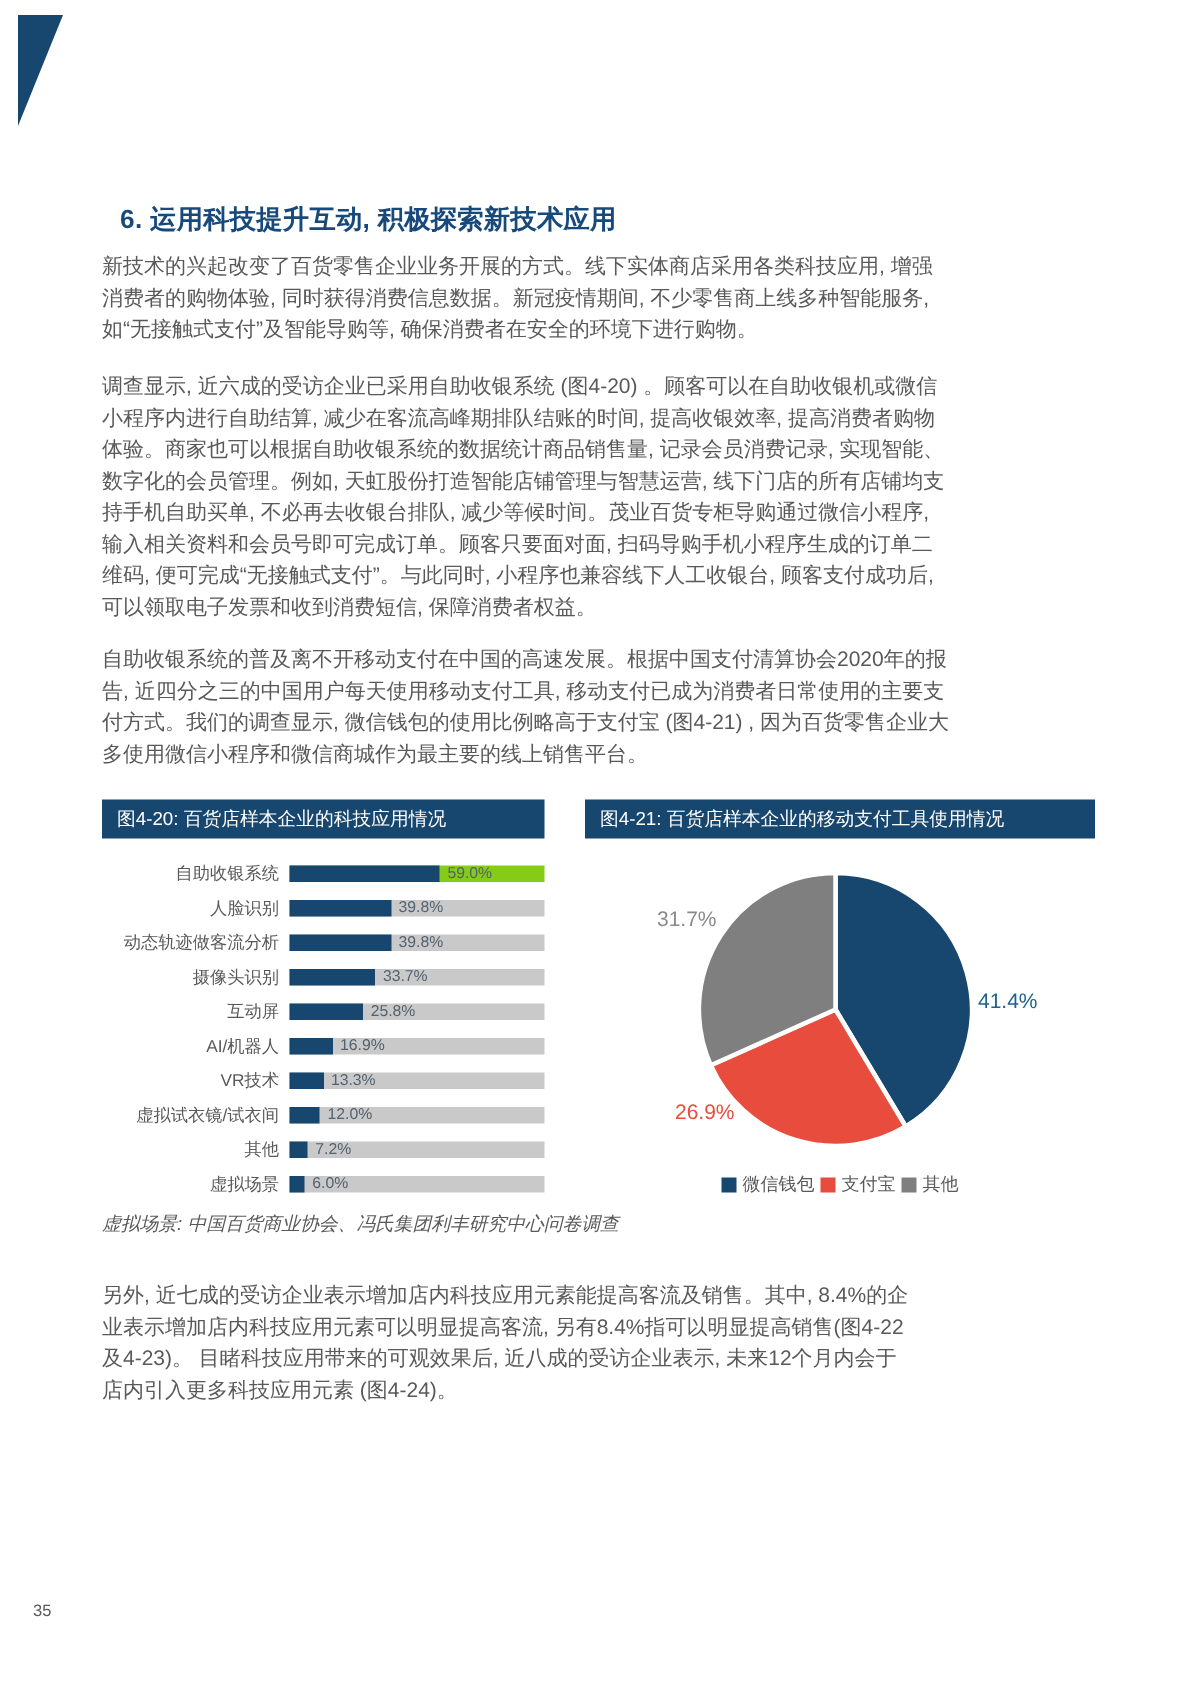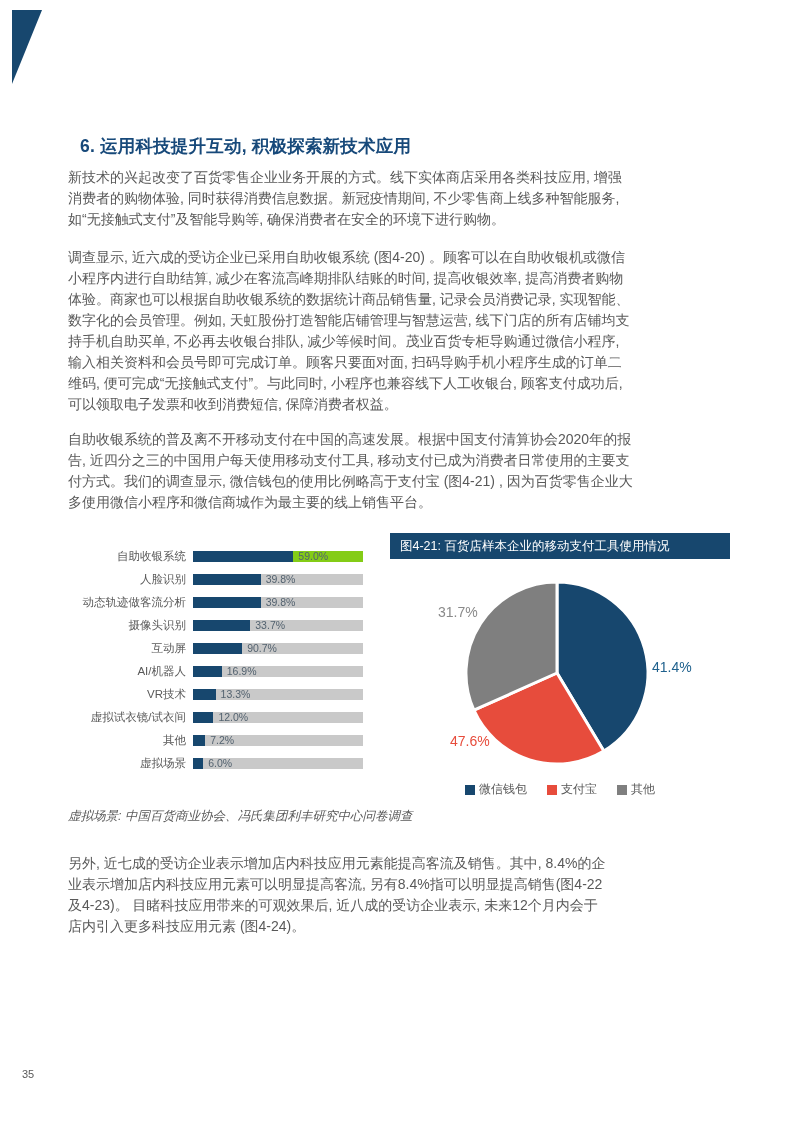--- a/index.html
+++ b/index.html
@@ -61,21 +61,21 @@
     position:absolute;top:0;height:11px;line-height:11px;
     font-size:10.5px;color:#53626F;white-space:nowrap;
   }
   
   .pie-wrap{position:relative;width:340px;height:215px;}
   .pie-svg{display:block;}
   .pie-pct{
     position:absolute;font-size:14px;white-space:nowrap;
   }
   .legend{
-    display:flex;justify-content:center;gap:20px;
+    display:flex;justify-content:center;gap:4px;
     margin-top:7px;
   }
   .legend-item{display:flex;align-items:center;gap:4px;}
   .legend-swatch{width:10px;height:10px;display:inline-block;}
   .legend-label{font-size:12px;color:#595959;white-space:nowrap;}
   .source-line{
     position:absolute;left:68px;top:808px;width:664px;margin:0;
     font-size:12.5px;font-style:italic;color:#595959;
   }
   .page-number{
@@ -104,20 +104,21 @@
 维码, 便可完成“无接触式支付”。与此同时, 小程序也兼容线下人工收银台, 顾客支付成功后,
 可以领取电子发票和收到消费短信, 保障消费者权益。</p>
   <p class="para para-3">自助收银系统的普及离不开移动支付在中国的高速发展。根据中国支付清算协会2020年的报
 告, 近四分之三的中国用户每天使用移动支付工具, 移动支付已成为消费者日常使用的主要支
 付方式。我们的调查显示, 微信钱包的使用比例略高于支付宝 (图4-21) , 因为百货零售企业大
 多使用微信小程序和微信商城作为最主要的线上销售平台。</p>
 
   <div class="figures">
 
     <div class="fig-col-left">
+      <div class="fig-header">图4-20: 百货店样本企业的科技应用情况</div>
       <div class="bar-rows" id="bar-rows">
           <div class="bar-row">
             <div class="bar-label">自助收银系统</div>
             <div class="bar-track" style="background: #84cc16;">
               <div class="bar-fill" style="width: 59%; background: rgb(23, 71, 110);"></div>
               <span class="bar-value" style="left: calc(59% + 5px);">59.0%</span>
             </div>
           </div>
           <div class="bar-row">
             <div class="bar-label">人脸识别</div>
@@ -137,21 +138,21 @@
             <div class="bar-label">摄像头识别</div>
             <div class="bar-track" style="background: rgb(201, 201, 201);">
               <div class="bar-fill" style="width: 33.7%; background: rgb(23, 71, 110);"></div>
               <span class="bar-value" style="left: calc(33.7% + 5px);">33.7%</span>
             </div>
           </div>
           <div class="bar-row">
             <div class="bar-label">互动屏</div>
             <div class="bar-track" style="background: rgb(201, 201, 201);">
               <div class="bar-fill" style="width: 28.9%; background: rgb(23, 71, 110);"></div>
-              <span class="bar-value" style="left: calc(28.9% + 5px);">90.7%</span>
+              <span class="bar-value" style="left: calc(28.9% + 5px);">25.8%</span>
             </div>
           </div>
           <div class="bar-row">
             <div class="bar-label">AI/机器人</div>
             <div class="bar-track" style="background: rgb(201, 201, 201);">
               <div class="bar-fill" style="width: 16.9%; background: rgb(23, 71, 110);"></div>
               <span class="bar-value" style="left: calc(16.9% + 5px);">16.9%</span>
             </div>
           </div>
           <div class="bar-row">
@@ -187,21 +188,21 @@
 
     <div class="fig-col-right">
       <div class="fig-header">图4-21: 百货店样本企业的移动支付工具使用情况</div>
       <div class="pie-wrap" id="pie-wrap">
         <svg class="pie-svg" id="pie-svg" width="340" height="215" viewBox="0 0 340 215">
             <path d="M167,114 L167.0,23.0 A91,91 0 0 1 213.8,192.0 Z" fill="#17476E" stroke="#ffffff" stroke-width="3" stroke-linejoin="round"></path>
             <path d="M167,114 L213.8,192.0 A91,91 0 0 1 83.9,151.2 Z" fill="#E74C3C" stroke="#ffffff" stroke-width="3" stroke-linejoin="round"></path>
             <path d="M167,114 L83.9,151.2 A91,91 0 0 1 167.0,23.0 Z" fill="#7F7F7F" stroke="#ffffff" stroke-width="3" stroke-linejoin="round"></path>
           </svg>
       <span class="pie-pct" style="left: 262px; top: 100px; color: rgb(31, 97, 141);">41.4%</span>
-          <span class="pie-pct" style="left: 60px; top: 174px; color: rgb(231, 76, 60);">47.6%</span>
+          <span class="pie-pct" style="left: 60px; top: 174px; color: rgb(231, 76, 60);">26.9%</span>
           <span class="pie-pct" style="left: 48px; top: 45px; color: rgb(138, 138, 138);">31.7%</span>
         </div>
       <div class="legend" id="pie-legend">
           <div class="legend-item">
             <span class="legend-swatch" style="background: rgb(23, 71, 110);"></span>
             <span class="legend-label">微信钱包</span>
           </div>
           <div class="legend-item">
             <span class="legend-swatch" style="background: rgb(231, 76, 60);"></span>
             <span class="legend-label">支付宝</span>

